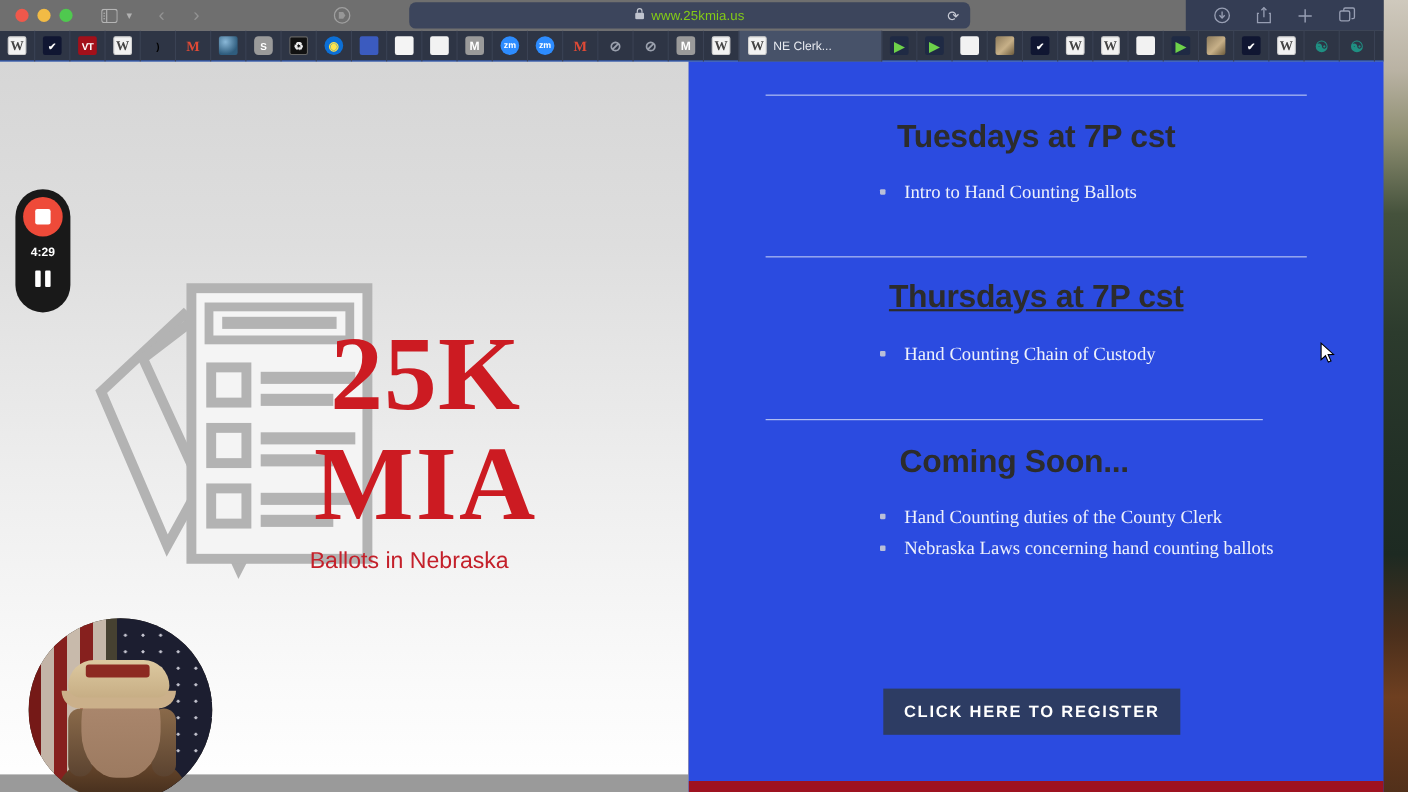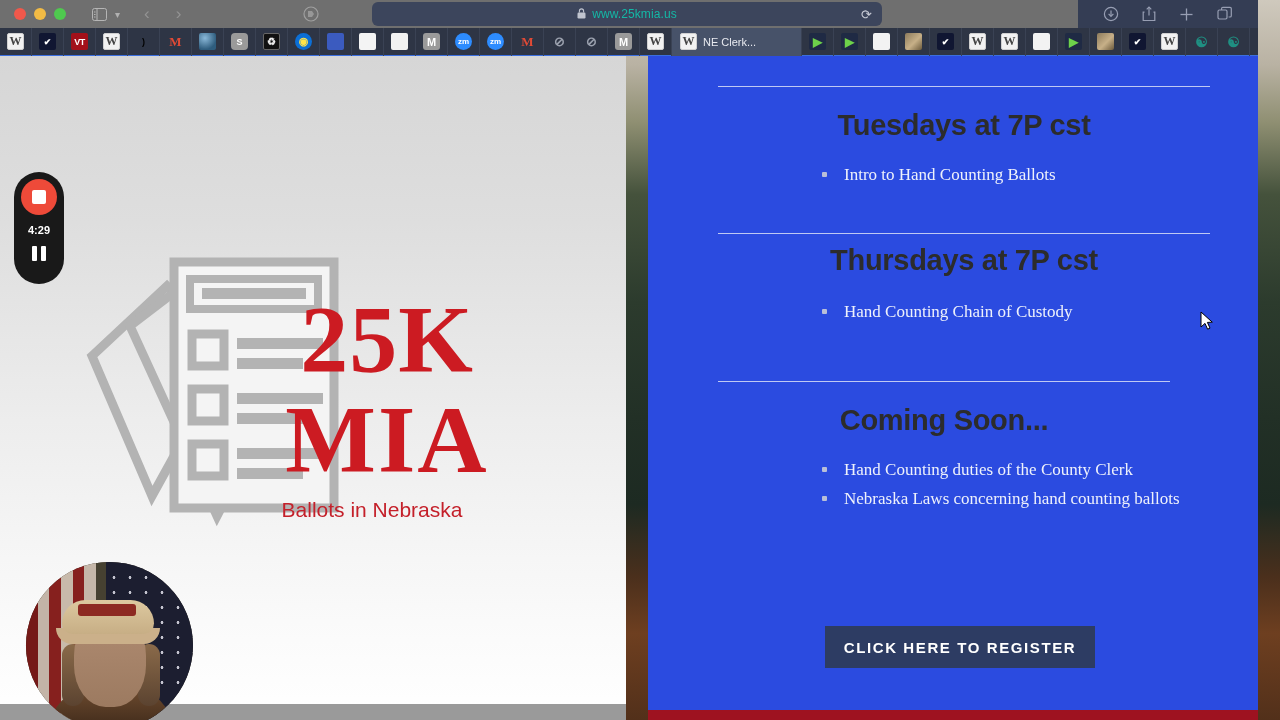--- a/index.html
+++ b/index.html
@@ -44,21 +44,21 @@
   #nav-back { margin-left: 24px; font-size: 17px; color: #9a9a9a; }
   #nav-fwd { margin-left: 26px; font-size: 17px; color: #9a9a9a; }
   #shield { margin-left: 122px; }
 
   #urlbar {
     position: absolute; left: 372px; top: 2px; width: 510px; height: 24px;
     background: #3c455c; border-radius: 6px;
     display: flex; align-items: center; justify-content: center;
   }
   #urlbar .lock { margin-right: 6px; opacity: .85; }
-  #url-text { color: #14b8a6; font-size: 12px; letter-spacing: .1px; }
+  #url-text { color: #84cc16; font-size: 12px; letter-spacing: .1px; }
   #reload { position: absolute; right: 10px; color: #c8cbd6; font-size: 13px; }
 
   #tb-right {
     position: absolute; right: 0px; top: 0; height: 28px; width: 180px;
     background: #343d54;
     display: flex; align-items: center; justify-content: space-around;
     padding: 0 14px;
   }
   #tb-right .tb-icon { color: #a9b0c4; }
 
@@ -204,21 +204,21 @@
   #cam .hair-l, #cam .hair-r {
     position: absolute; top: 82px; width: 22px; height: 62px;
     background: linear-gradient(to bottom,#8a6a4a,#5b4330);
     border-radius: 12px;
   }
   #cam .hair-l { left: 36px; }
   #cam .hair-r { left: 112px; }
 
   
   #right-pane {
-    position: absolute; left: 648px; top: 0; width: 632px; height: 664px;
+    position: absolute; left: 626px; top: 0; width: 632px; height: 664px;
     background: #2b4be0;
     overflow: hidden;
   }
   #content { position: absolute; left: 0; top: 0; width: 632px; }
   .divider { height: 1px; background: #cfd7f5; opacity: .9; margin: 0 70px; }
   h2.section-head {
     text-align: center; color: #2c2c2c;
     font-size: 29px; font-weight: bold;
     letter-spacing: -.3px;
   }
@@ -486,21 +486,21 @@
         <div id="content">
             <div style="position: absolute; top: 30px; left: 0px; width: 632px;">
               <div class="divider"></div>
               <h2 class="section-head" style="margin-top: 22px;">Tuesdays at 7P cst</h2>
               <ul class="bullets" style="margin-top: 21px;">
                 <li>Intro to Hand Counting Ballots</li>
               </ul>
             </div>
             <div style="position: absolute; top: 177px; left: 0px; width: 632px;">
               <div class="divider"></div>
-              <h2 class="section-head" style="margin-top: 10px;">Thursdays at 7P cst</h2>
+              <h2 class="section-head" style="margin-top: 20px; text-decoration: underline;">Thursdays at 7P cst</h2>
               <ul class="bullets" style="margin-top: 23px;">
                 <li>Hand Counting Chain of Custody</li>
               </ul>
             </div>
             <div style="position: absolute; top: 325px; left: 0px; width: 592px;">
               <div class="divider"></div>
               <h2 class="section-head" style="margin-top: 22px;">Coming Soon...</h2>
               <ul class="bullets" style="margin-top: 21px;">
                 <li>Hand Counting duties of the County Clerk</li>
                 <li>Nebraska Laws concerning hand counting ballots</li>

